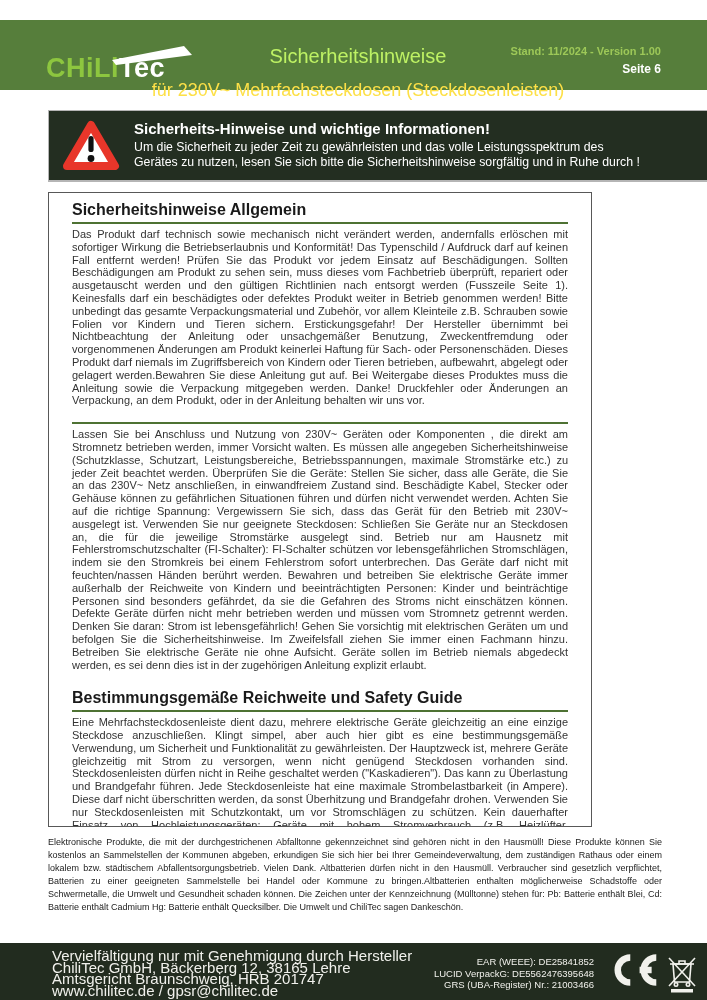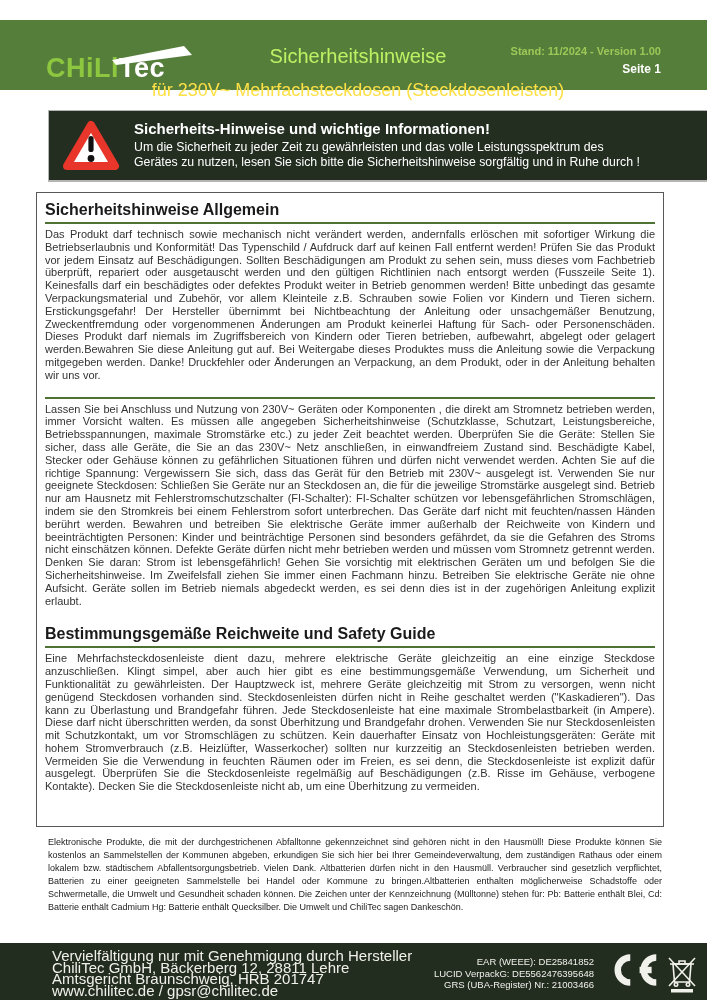--- a/index.html
+++ b/index.html
@@ -22,22 +22,22 @@
 
   
   .warning{position:absolute;left:48px;top:110px;width:698px;height:72px;background:#232e21;
            border:1px solid #b5b5b5;border-bottom-width:2px;box-sizing:border-box;}
   .warning-icon{position:absolute;left:13px;top:8px;width:58px;height:54px;}
   .warning-text{position:absolute;left:85px;top:9px;width:516px;color:#ffffff;}
   .warning-heading{font-size:15px;font-weight:bold;margin-bottom:3px;}
   .warning-body{font-size:12.3px;line-height:14.6px;}
 
   
-  .content{position:absolute;left:36px;top:192px;width:628px;height:635px;
-           border:1.5px solid #585858;box-sizing:border-box;padding:5px 8px;overflow:hidden;}
+  .content{position:absolute;left:48px;top:192px;width:544px;height:635px;
+           border:1.5px solid #585858;box-sizing:border-box;padding:5px 23px;overflow:hidden;}
   .section{margin-bottom:15px;}
   .section-heading{font-size:16px;font-weight:bold;color:#1a1a1a;line-height:20px;padding-top:2px;}
   .section-rule{border:none;border-top:2px solid #4e7233;margin:2px 0 4px 0;}
   .section-body{font-size:11px;line-height:12.8px;color:#333333;text-align:justify;}
 
   
   .disposal{position:absolute;left:48px;top:836px;width:614px;font-size:9px;line-height:13px;
             color:#222222;text-align:justify;}
 
   
@@ -56,21 +56,21 @@
     <div class="logo">
       <span class="logo-chili">CHiLi</span><span class="logo-tec">Tec</span>
       <svg class="logo-swoosh" width="86" height="22" viewBox="0 0 86 22">
         <polygon points="0,16 72,2 80,11 4,21" fill="#ffffff"></polygon>
       </svg>
     </div>
     <div class="header-title">Sicherheitshinweise</div>
     <div class="header-subtitle">für 230V~ Mehrfachsteckdosen (Steckdosenleisten)</div>
     <div class="header-meta">
       <div class="header-version">Stand: 11/2024 - Version 1.00</div>
-      <div class="header-page">Seite 1</div>
+      <div class="header-page">Seite 6</div>
     </div>
   </div>
 
   <div class="warning">
     <svg class="warning-icon" viewBox="0 0 58 54">
       <path d="M29 6 L53 47 L5 47 Z" fill="#ffffff" stroke="#e8362a" stroke-width="8" stroke-linejoin="round"></path>
       <rect x="26.4" y="17" width="5.2" height="16" rx="2.6" fill="#111111"></rect>
       <circle cx="29" cy="39.5" r="3.4" fill="#111111"></circle>
     </svg>
     <div class="warning-text">
@@ -94,21 +94,21 @@
       <hr class="section-rule">
       <div class="section-body">Eine Mehrfachsteckdosenleiste dient dazu, mehrere elektrische Geräte gleichzeitig an eine einzige Steckdose anzuschließen. Klingt simpel, aber auch hier gibt es eine bestimmungsgemäße Verwendung, um Sicherheit und Funktionalität zu gewährleisten. Der Hauptzweck ist, mehrere Geräte gleichzeitig mit Strom zu versorgen, wenn nicht genügend Steckdosen vorhanden sind. Steckdosenleisten dürfen nicht in Reihe geschaltet werden ("Kaskadieren"). Das kann zu Überlastung und Brandgefahr führen. Jede Steckdosenleiste hat eine maximale Strombelastbarkeit (in Ampere). Diese darf nicht überschritten werden, da sonst Überhitzung und Brandgefahr drohen. Verwenden Sie nur Steckdosenleisten mit Schutzkontakt, um vor Stromschlägen zu schützen. Kein dauerhafter Einsatz von Hochleistungsgeräten: Geräte mit hohem Stromverbrauch (z.B. Heizlüfter, Wasserkocher) sollten nur kurzzeitig an Steckdosenleisten betrieben werden. Vermeiden Sie die Verwendung in feuchten Räumen oder im Freien, es sei denn, die Steckdosenleiste ist explizit dafür ausgelegt. Überprüfen Sie die Steckdosenleiste regelmäßig auf Beschädigungen (z.B. Risse im Gehäuse, verbogene Kontakte).  Decken Sie die Steckdosenleiste nicht ab, um eine Überhitzung zu vermeiden.</div>
     </div>
   </div>
 
   <div class="disposal">Elektronische Produkte, die mit der durchgestrichenen Abfalltonne gekennzeichnet sind gehören nicht in den Hausmüll! Diese Produkte können Sie kostenlos an Sammelstellen der Kommunen abgeben, erkundigen Sie sich hier bei Ihrer Gemeindeverwaltung, dem zuständigen Rathaus oder einem lokalem bzw. städtischem Abfallentsorgungsbetrieb. Vielen Dank. Altbatterien dürfen nicht in den Hausmüll. Verbraucher sind gesetzlich verpflichtet, Batterien zu einer geeigneten Sammelstelle bei Handel oder Kommune zu bringen.Altbatterien enthalten möglicherweise Schadstoffe oder Schwermetalle, die Umwelt und Gesundheit schaden können. Die Zeichen unter der Kennzeichnung (Mülltonne) stehen für: Pb: Batterie enthält Blei, Cd: Batterie enthält Cadmium Hg: Batterie enthält Quecksilber. Die Umwelt und ChiliTec sagen Dankeschön.</div>
 
   <div class="footer">
     <div class="footer-left">
       <div>Vervielfältigung nur mit Genehmigung durch Hersteller</div>
-      <div>ChiliTec GmbH, Bäckerberg 12, 28811 Lehre</div>
+      <div>ChiliTec GmbH, Bäckerberg 12, 38165 Lehre</div>
       <div>Amtsgericht Braunschweig, HRB 201747</div>
       <div>www.chilitec.de / gpsr@chilitec.de</div>
     </div>
     <div class="footer-right">
       <div>EAR (WEEE): DE25841852</div>
       <div>LUCID VerpackG: DE5562476395648</div>
       <div>GRS (UBA-Register) Nr.: 21003466</div>
     </div>
     <div class="footer-icons">
       <svg width="52" height="36" viewBox="0 0 56 36">

